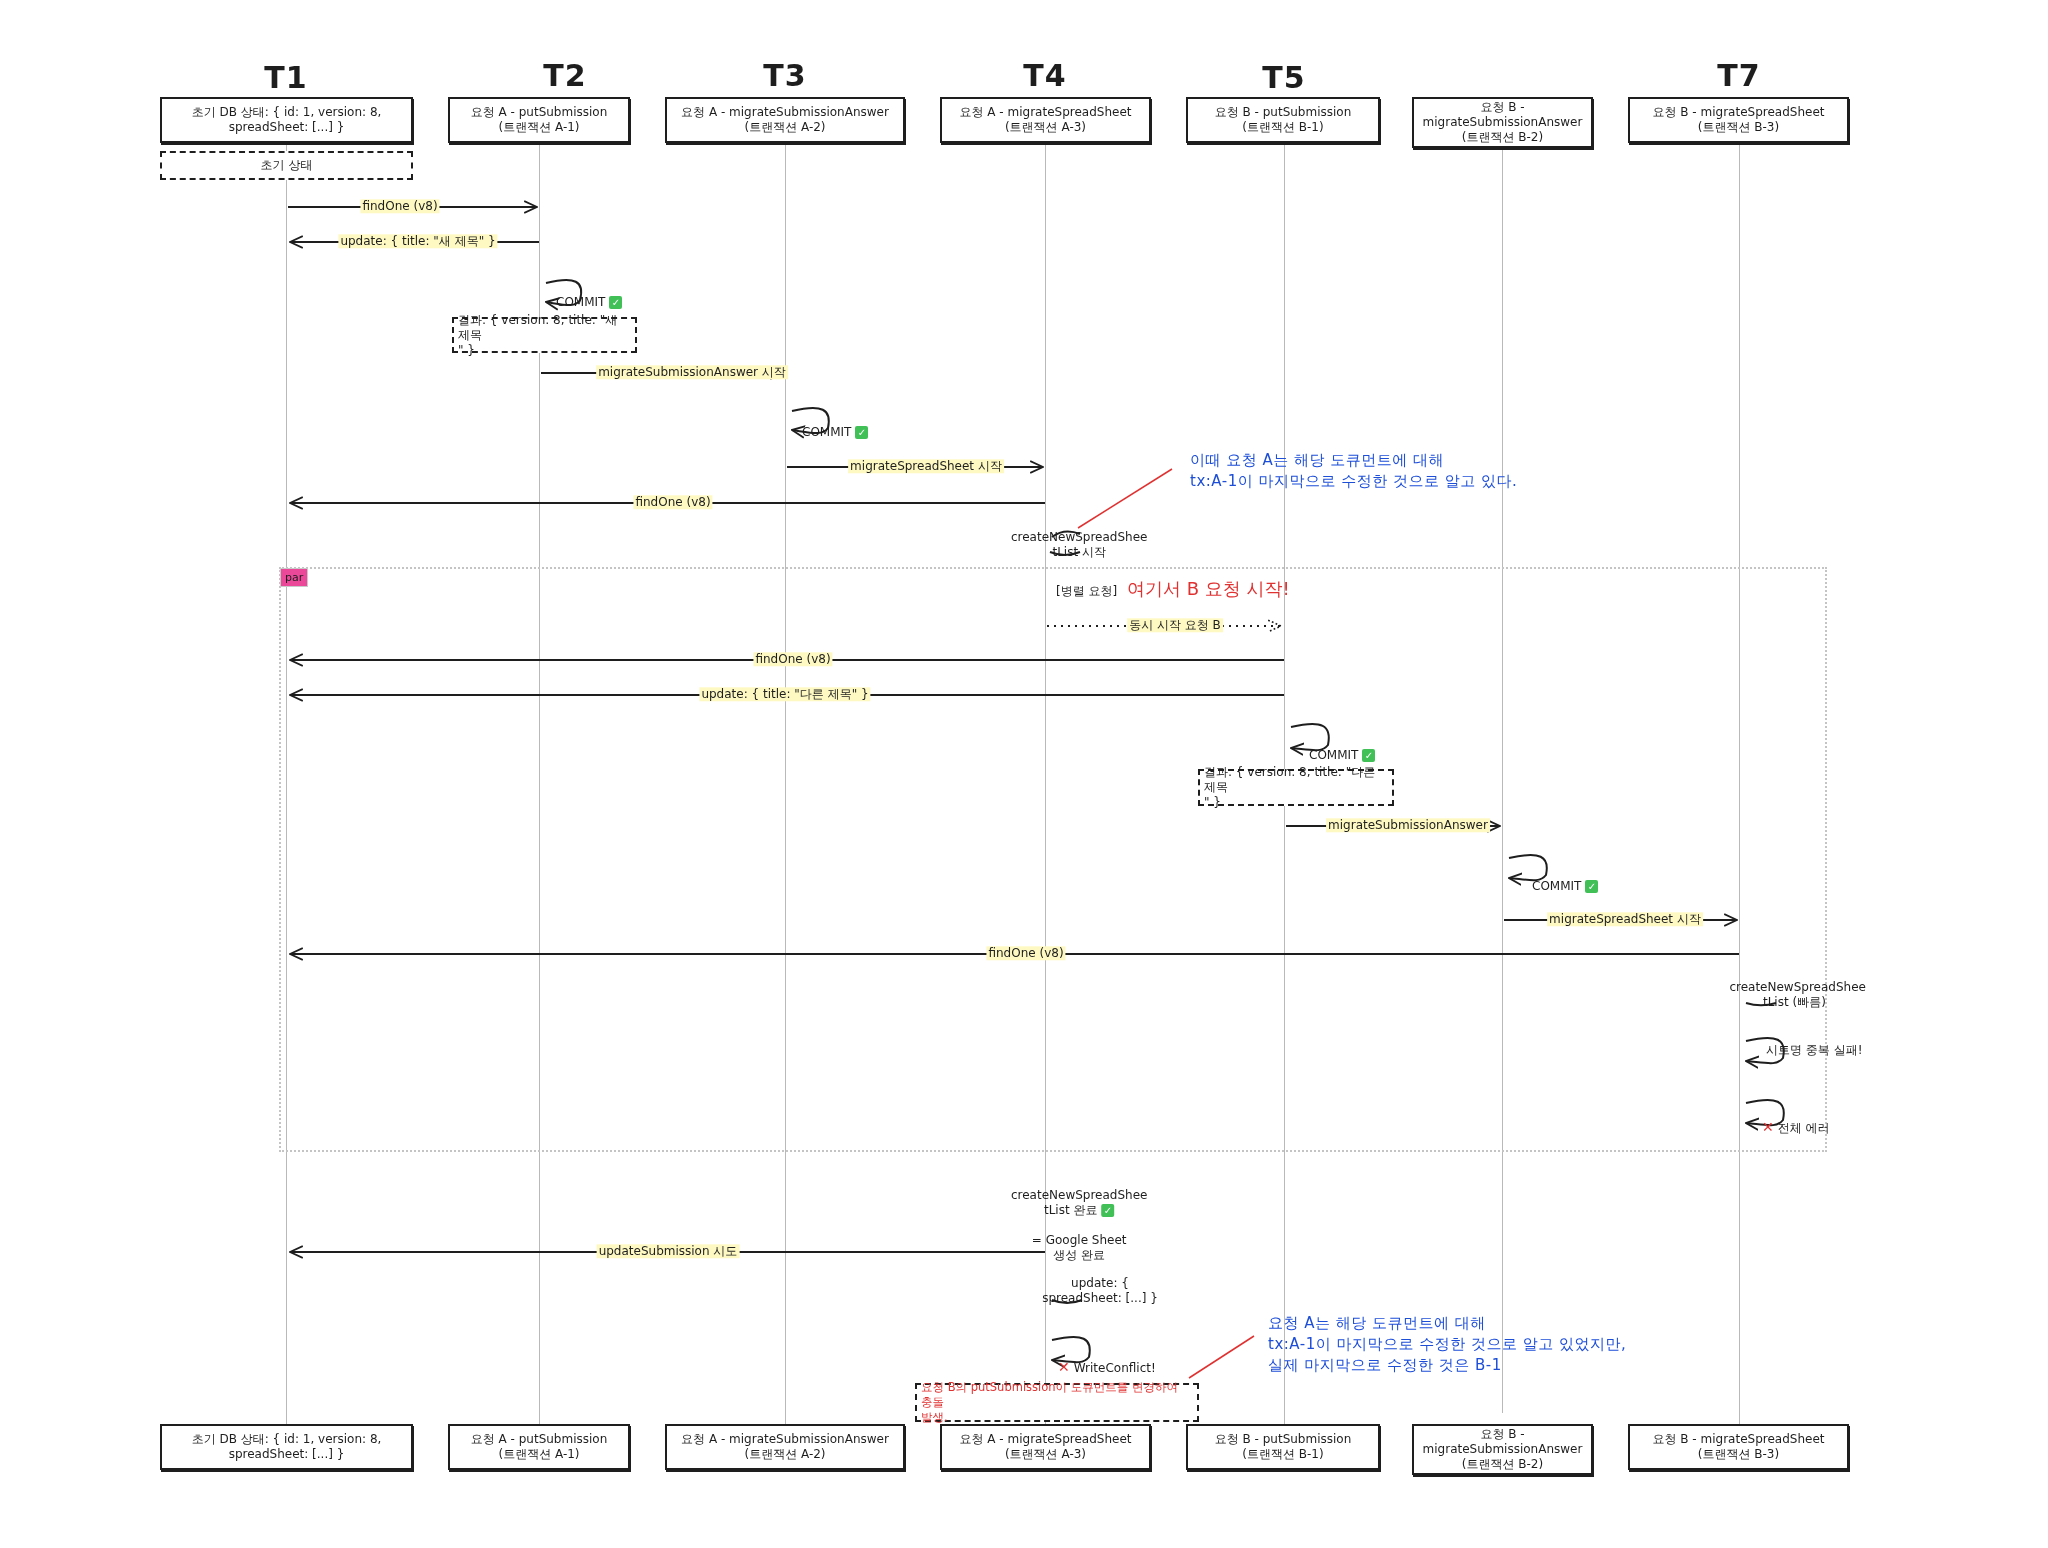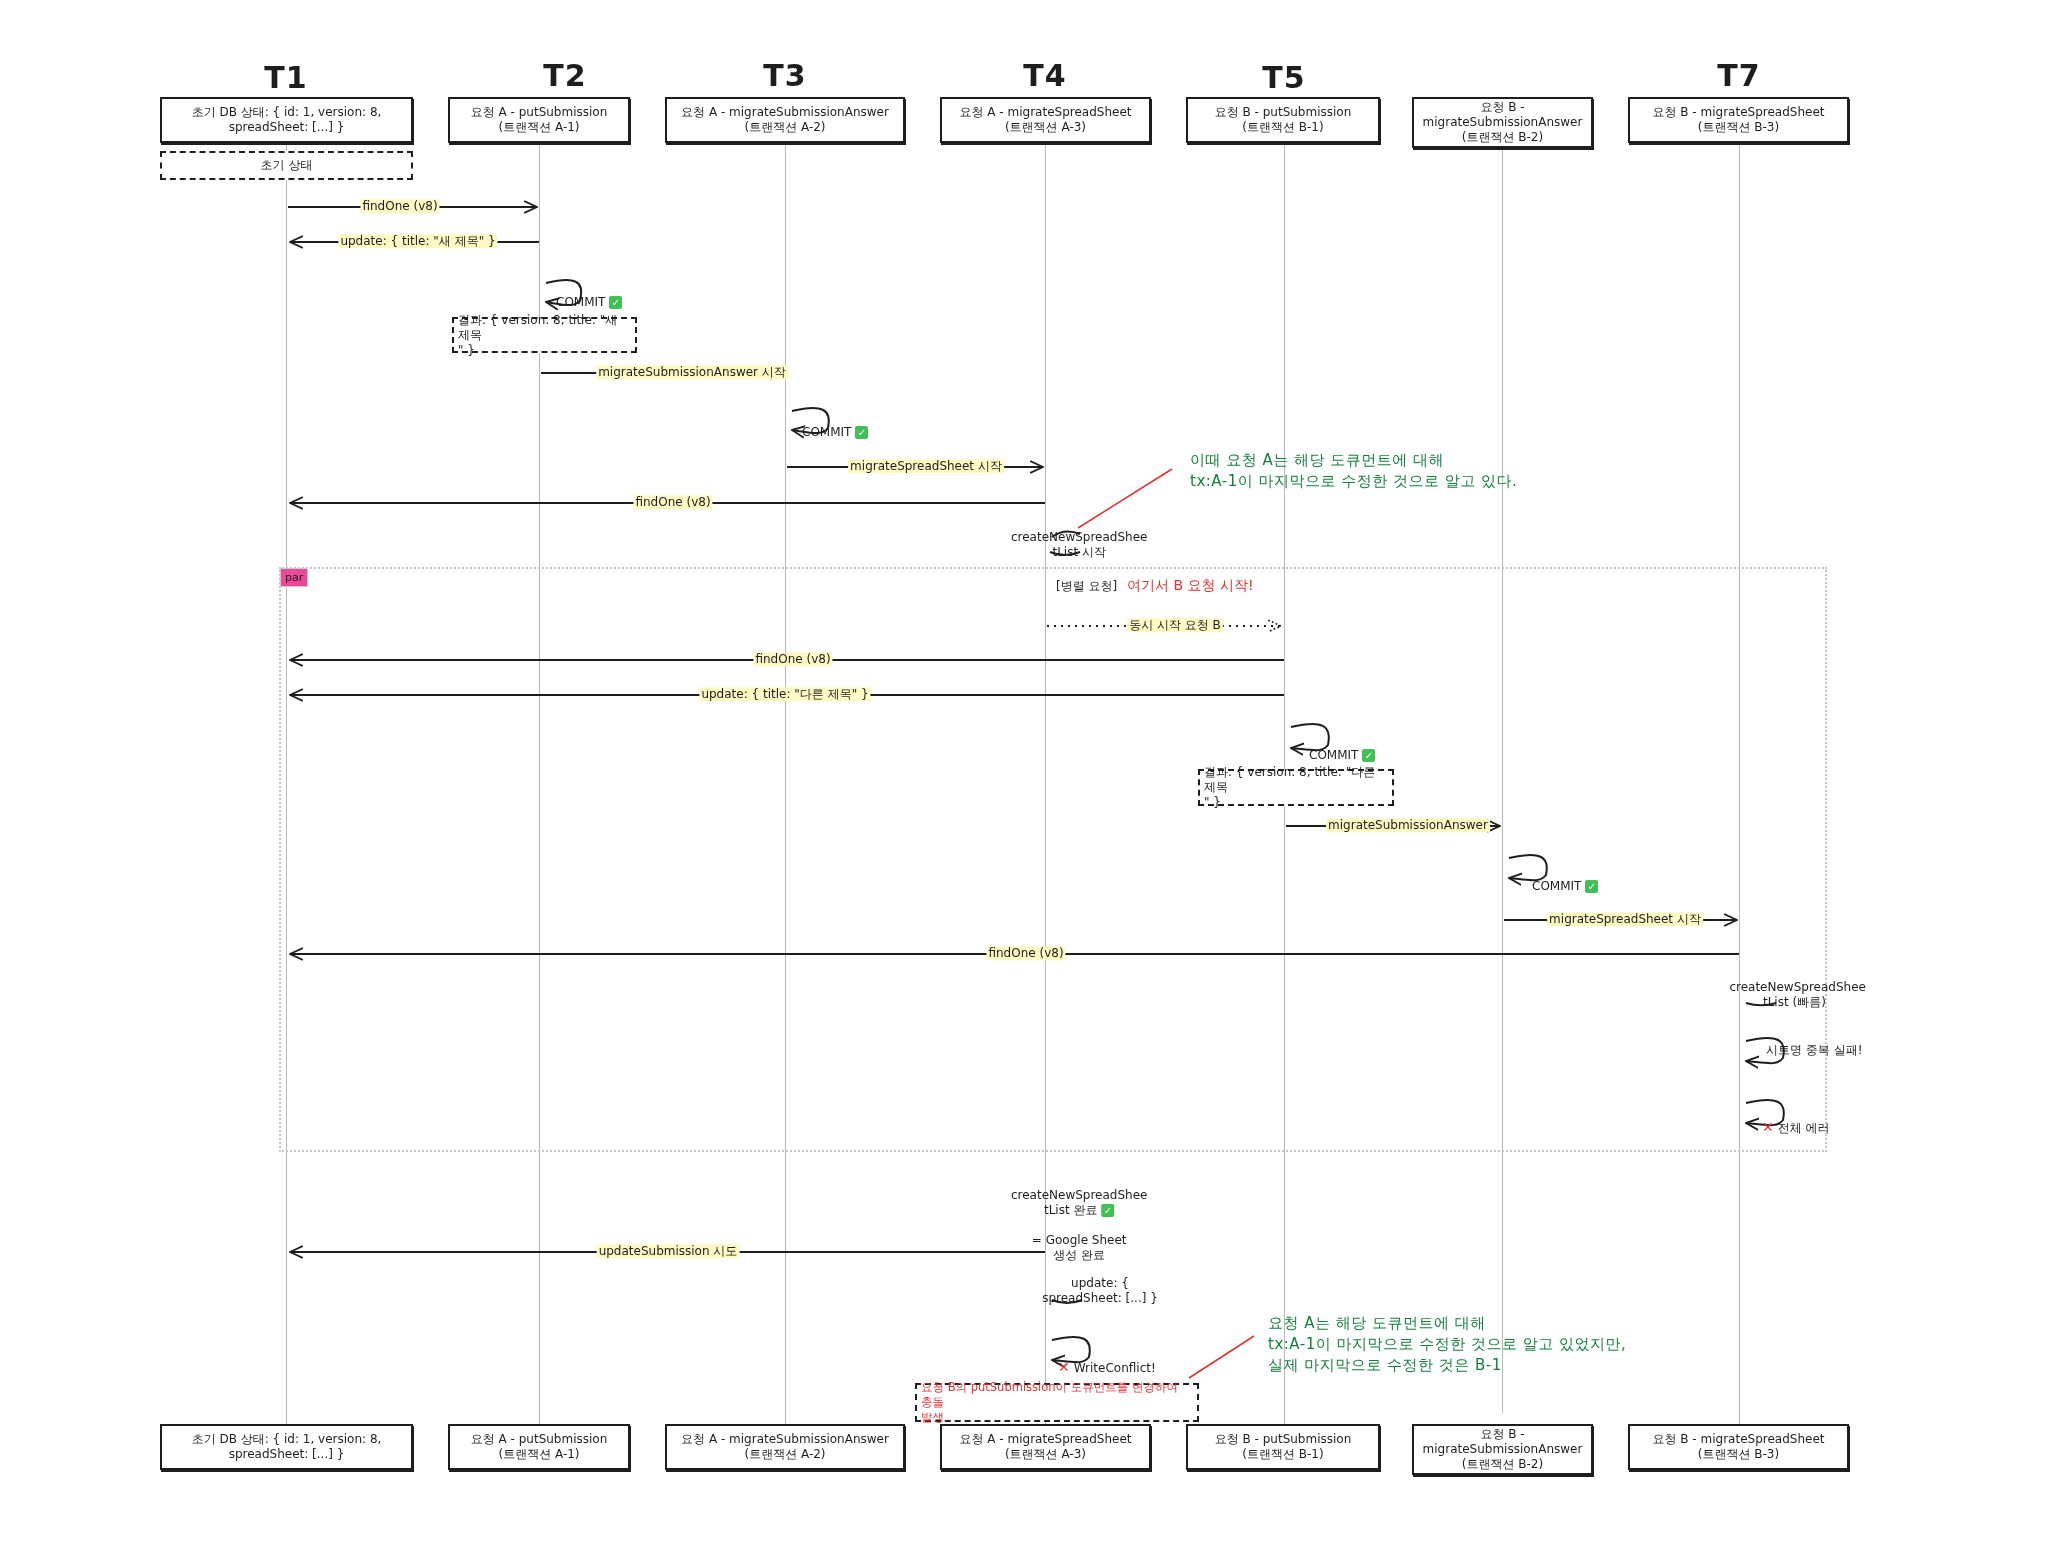--- a/index.html
+++ b/index.html
@@ -12,21 +12,21 @@
          display:flex; align-items:center; justify-content:center; text-align:center;
          font-size:12px; line-height:15px; box-sizing:border-box; padding:2px 6px; white-space:pre-line; }
   .dashed { position:absolute; border:2px dashed #1e1e1e; background:#fff; box-sizing:border-box;
             display:flex; align-items:center; justify-content:center; text-align:left;
             font-size:12px; line-height:15px; white-space:pre-line; padding:2px 4px; }
   .lifeline { position:absolute; width:1px; background:#b9b9b9; }
   .msg-label { position:absolute; font-size:12px; background:#fef9c3; padding:0 2px; white-space:nowrap;
                transform:translate(-50%,-55%); line-height:14px; }
   .self-label { position:absolute; font-size:12px; white-space:pre-line; text-align:center; line-height:15px; }
   .red { color:#e03131; }
-  .red-note { position:absolute; color:#15803d; font-size:15px; line-height:21px; white-space:pre-line; letter-spacing:0.5px; }
+  .red-note { position:absolute; color:#1d4ed8; font-size:15px; line-height:21px; white-space:pre-line; letter-spacing:0.5px; }
   .par-frame { position:absolute; border:2px dotted #c4c4c4; box-sizing:border-box; }
   .par-tag { position:absolute; font-size:11px; background:#ec4899; border:1px solid #c9c9c9; padding:2px 4px; }
   .check { display:inline-block; width:13px; height:13px; background:#40c057; color:#fff; font-size:10px;
            line-height:13px; text-align:center; border-radius:2px; vertical-align:middle; margin-left:4px; }
   .xmark { color:#e03131; font-weight:bold; font-size:14px; margin-right:4px; }
   svg.overlay { position:absolute; left:0; top:0; width:2048px; height:1548px; pointer-events:none; }
 </style>
 </head>
 <body>
 
@@ -150,21 +150,21 @@
 <div class="self-label" style="left:802px;top:410px;">
   <span>COMMIT</span><span class="check">✓</span>
 </div>
 <div class="msg-label" style="left:926px;top:467px;">migrateSpreadSheet 시작</div>
 <div class="msg-label" style="left:673px;top:503px;">findOne (v8)</div>
 <div class="self-label" style="left:1040px;top:530px;width:140px;transform:translateX(-22%);">createNewSpreadShee
 tList 시작</div>
 
 <div class="abs" style="left:1056px;top:577px;font-size:12px;white-space:nowrap;">
   <span>[병렬 요청]</span>
-  <span class="red" style="font-size:14px;margin-left:6px;">여기서 B 요청 시작!</span>
+  <span class="red" style="font-size:18px;margin-left:6px;">여기서 B 요청 시작!</span>
 </div>
 <div class="msg-label" style="left:1175px;top:626px;">동시 시작 요청 B</div>
 <div class="msg-label" style="left:793px;top:660px;">findOne (v8)</div>
 <div class="msg-label" style="left:785px;top:695px;">update: { title: "다른 제목" }</div>
 <div class="self-label" style="left:1309px;top:733px;">
   <span>COMMIT</span><span class="check">✓</span>
 </div>
 <div class="msg-label" style="left:1408px;top:826px;">migrateSubmissionAnswer</div>
 <div class="self-label" style="left:1532px;top:864px;">
   <span>COMMIT</span><span class="check">✓</span>

